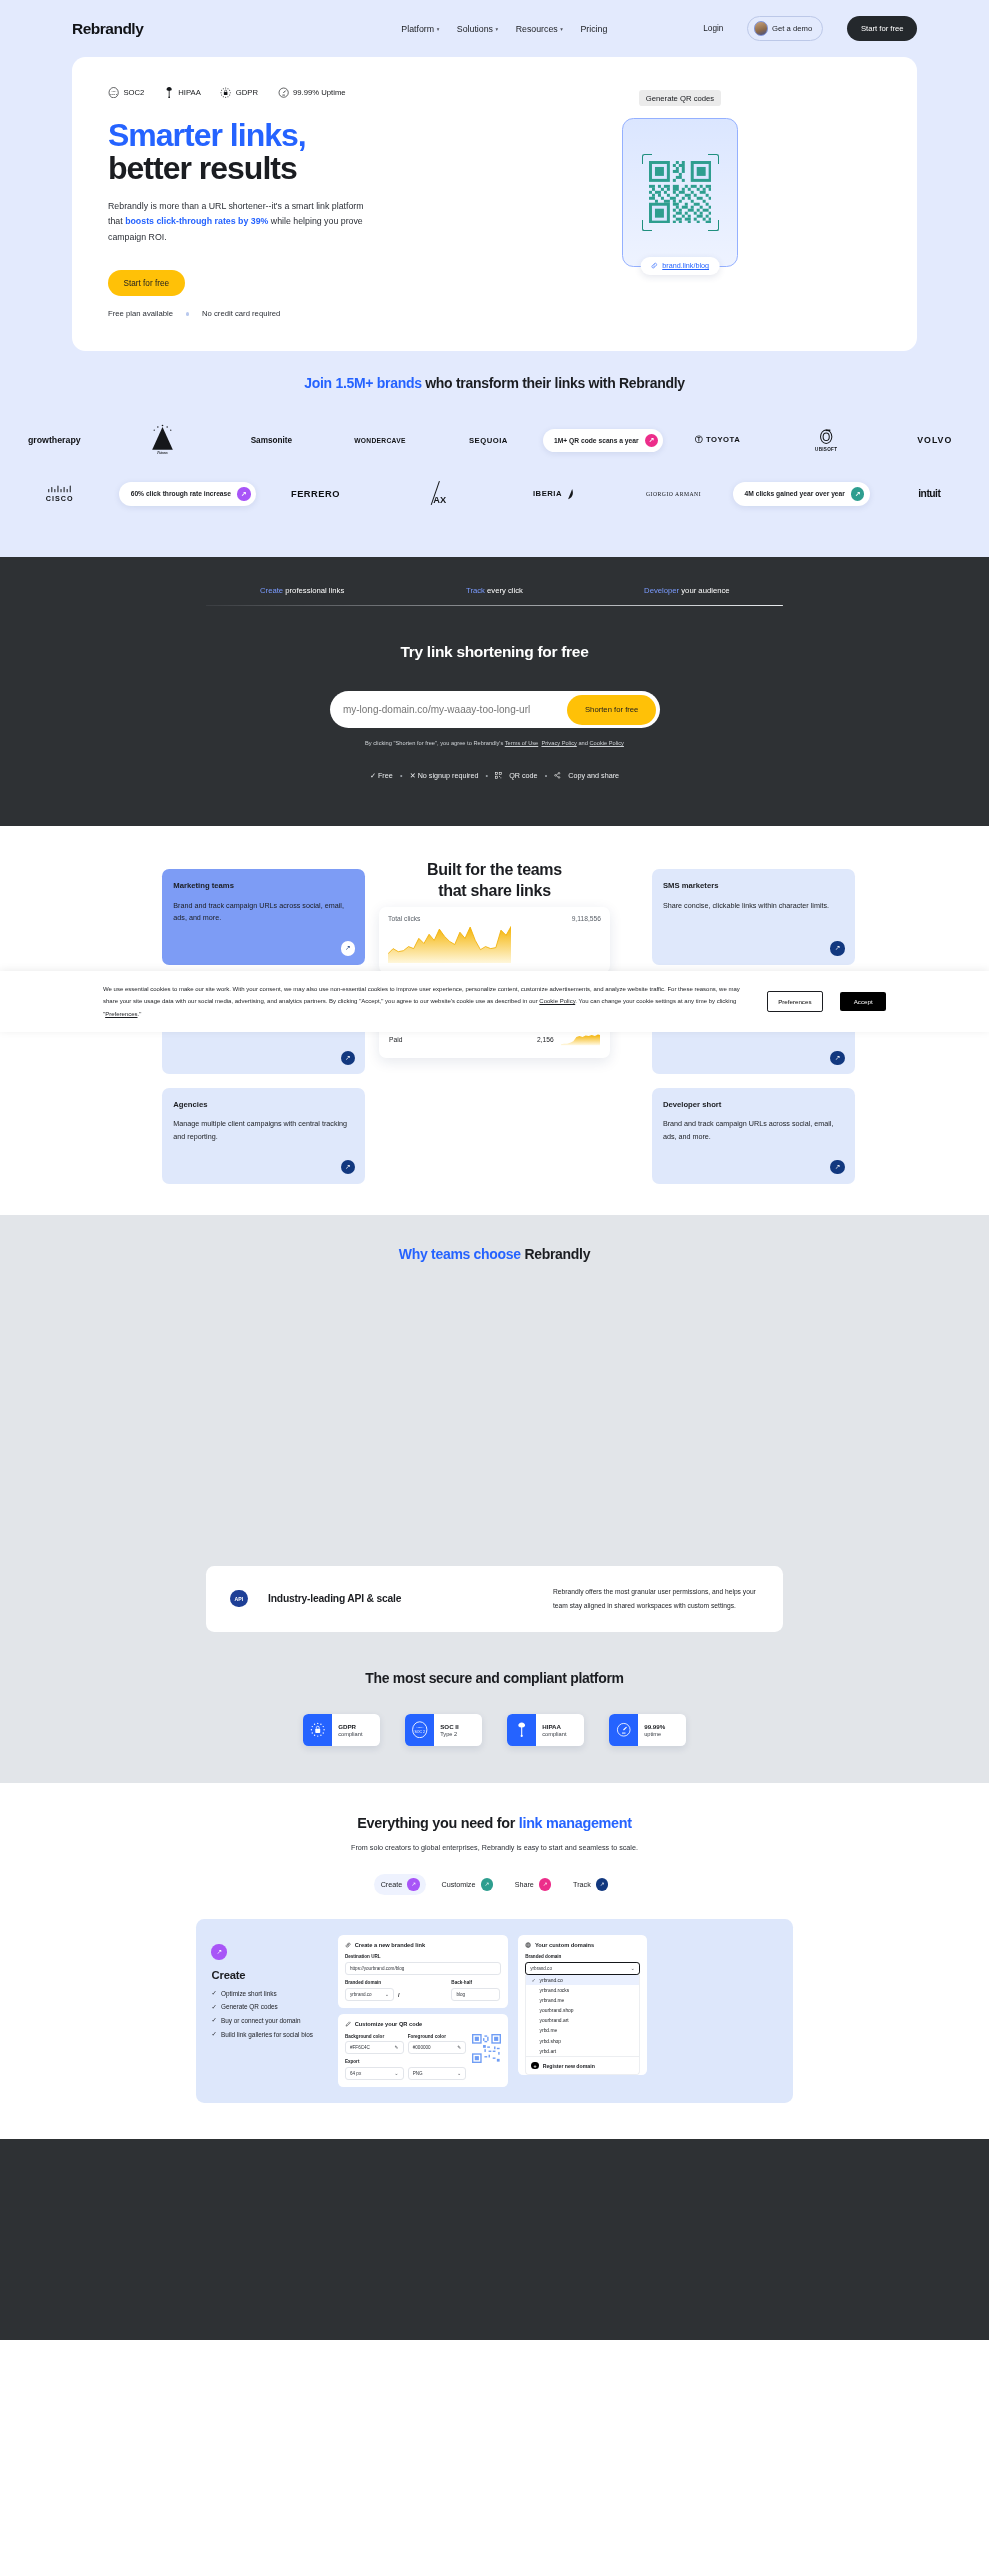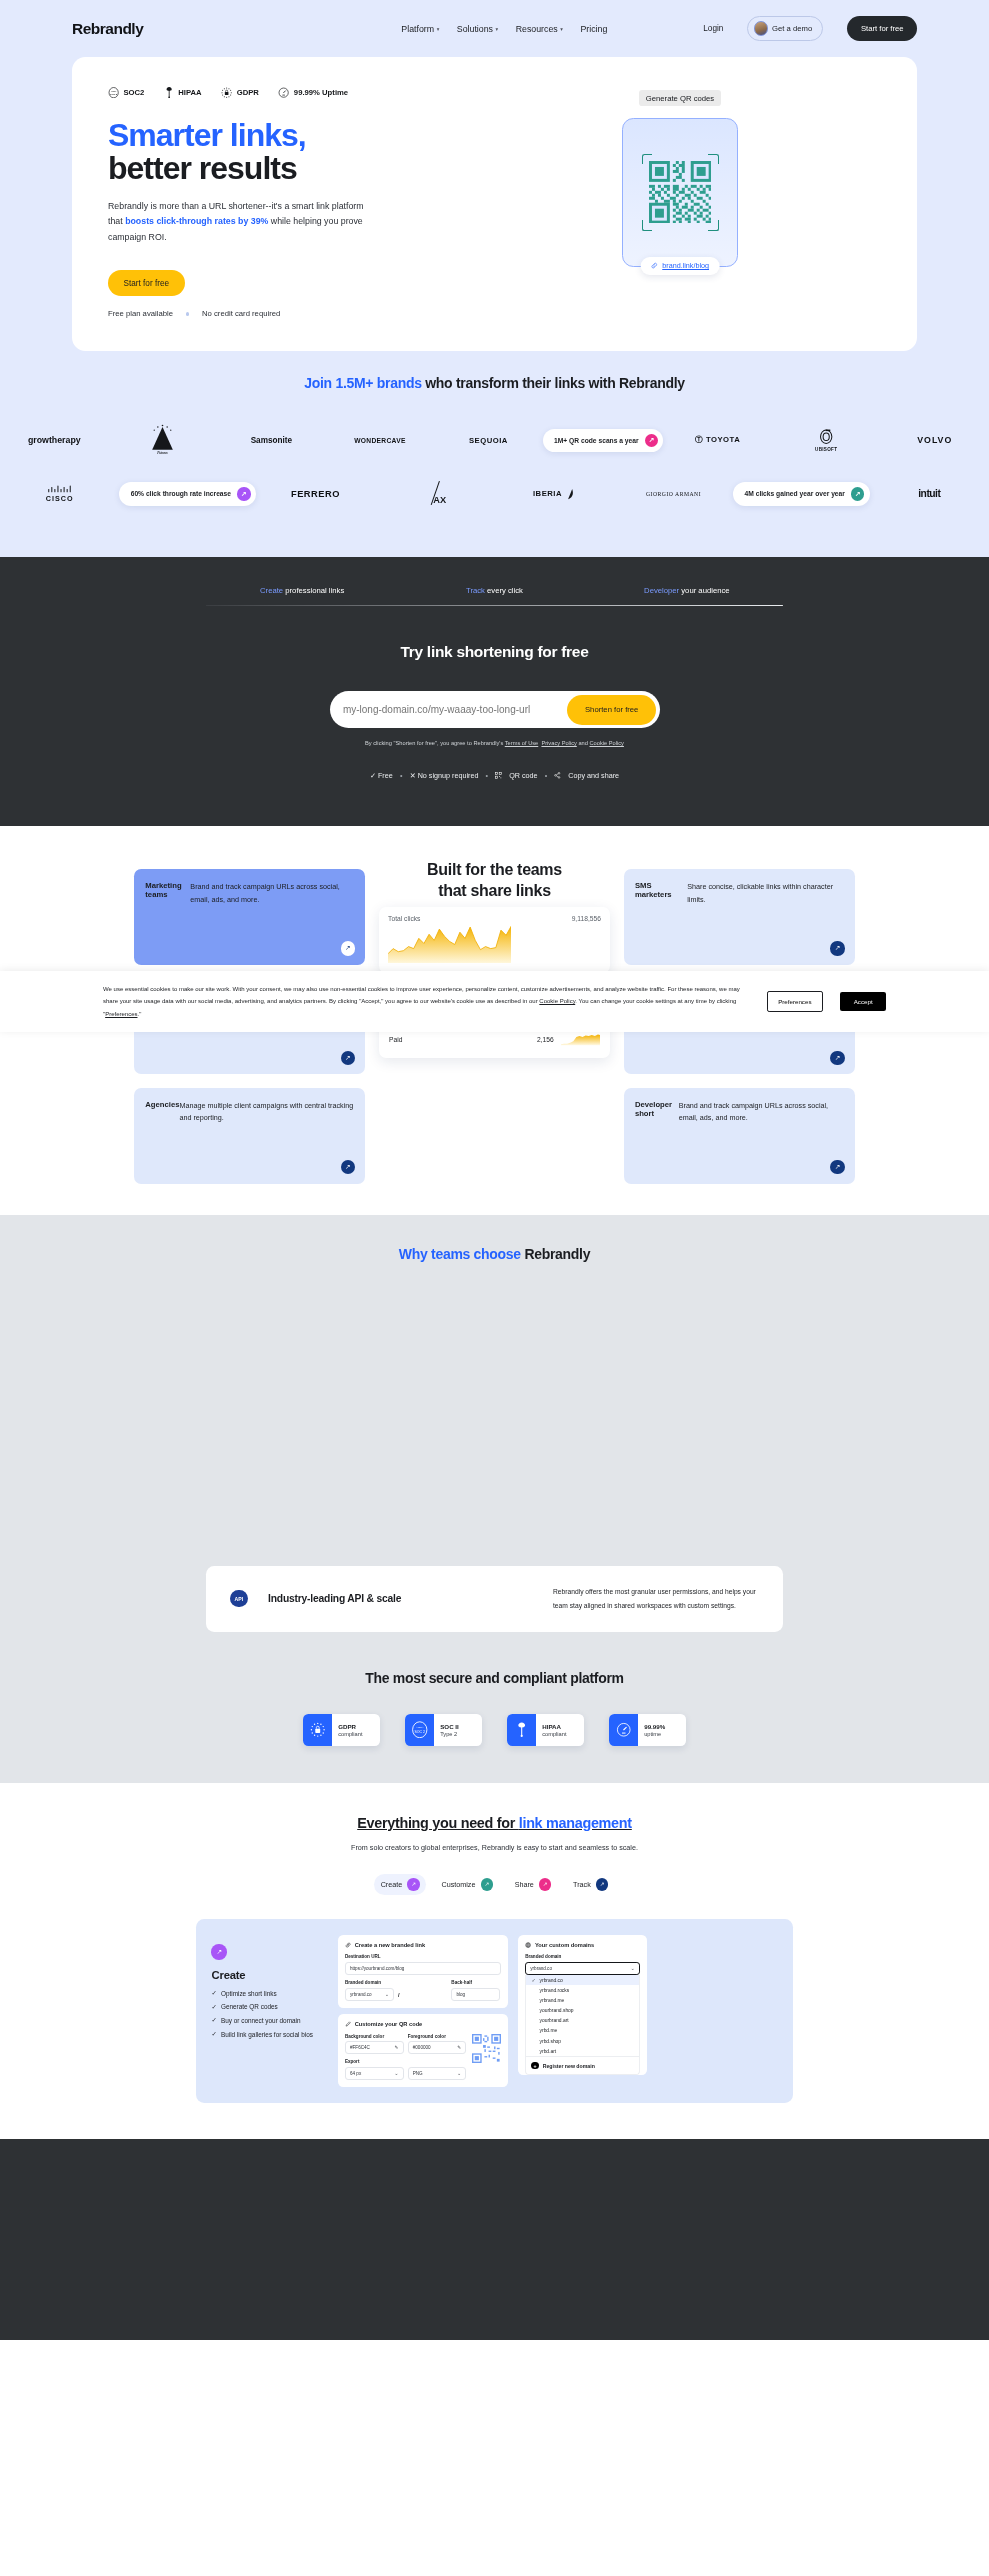--- a/index.html
+++ b/index.html
@@ -40,21 +40,21 @@
     background:#24282c;color:#fff;border-radius:515px;height:25px;
     display:flex;align-items:center;padding:0 13.4px;font-size:7.7px;cursor:pointer;
   }
 
   .hero{
     background:#fff;border-radius:13.4px;margin:0 72px;
     padding:29px 36px 33px 36px;display:flex;position:relative;
   }
   .hero-left{width:371px;}
   .badges{display:flex;gap:19.6px;align-items:center;margin-bottom:20.6px;}
-  .badge{display:flex;align-items:center;gap:4.1px;font-size:7.7px;font-weight:700;color:#15171a;}
+  .badge{display:flex;align-items:center;gap:4.1px;font-size:7.7px;font-weight:400;color:#15171a;}
   .badge svg{flex:none;}
   h1.hero-title{
     font-size:32px;line-height:1.04;font-weight:700;letter-spacing:-1px;margin-bottom:13.4px;
   }
   .blue{color:#2563ff;}
   .hero-sub{font-size:8.8px;line-height:1.75;color:#2b2f36;max-width:268px;margin-bottom:25px;}
   .hero-sub b{color:#2563ff;font-weight:700;}
   .cta-yellow{
     background:#ffc107;color:#1b1d21;border-radius:515px;height:26px;display:inline-flex;
     align-items:center;padding:0 15.5px;font-size:8.2px;font-weight:500;cursor:pointer;
@@ -128,21 +128,21 @@
 
   
   .teams{background:#fff;padding:33px 0 31px;position:relative;}
   .teams h2{text-align:center;font-size:16px;font-weight:800;line-height:1.35;letter-spacing:-0.3px;}
   .teams-grid{
     display:grid;grid-template-columns:1fr 1fr 1fr;gap:13.4px;
     margin:-33px 134px 0;align-items:start;
   }
   .tcard{
     border-radius:7.2px;padding:12.4px 11.3px 13.4px;position:relative;min-height:96px;
-    display:flex;flex-direction:row;
+    display:flex;flex-direction:column;margin-left:28px;
   }
   .tcard.blue-card{background:#7d9cf5;}
   .tcard.light{background:#dfe8fb;}
   .tcard h3{font-size:7.7px;font-weight:600;margin-bottom:9.3px;}
   .tcard p{font-size:7.2px;line-height:1.7;color:#1b1d21;}
   .arrow-btn{
     width:14.4px;height:14.4px;border-radius:50%;background:#12387f;color:#fff;
     display:flex;align-items:center;justify-content:center;font-size:6.7px;
     position:absolute;right:10.3px;bottom:9.3px;
   }
@@ -186,21 +186,21 @@
     width:77px;height:32px;border-radius:5.2px;overflow:hidden;display:flex;background:#fff;
     box-shadow:0 2.1px 7.2px rgba(20,40,90,.1);
   }
   .sec-ico{width:29px;background:#2563ff;display:flex;align-items:center;justify-content:center;color:#fff;}
   .sec-txt{flex:1;display:flex;flex-direction:column;justify-content:center;padding-left:6.2px;}
   .sec-txt b{font-size:6.2px;}
   .sec-txt span{font-size:5.7px;color:#3c4148;margin-top:1px;}
 
   
   .every{background:#fff;padding:32px 0 36px;}
-  .every h2{text-align:center;font-size:14.4px;font-weight:800;letter-spacing:-0.3px;text-decoration:underline;}
+  .every h2{text-align:center;font-size:14.4px;font-weight:800;letter-spacing:-0.3px;}
   .every .sub{text-align:center;font-size:7.2px;color:#2b2f36;margin-top:12.4px;}
   .pills{display:flex;justify-content:center;gap:9.3px;margin-top:21.6px;align-items:center;}
   .pill{display:flex;align-items:center;gap:5.2px;font-size:7.2px;padding:4.6px 6.2px;border-radius:515px;cursor:pointer;}
   .pill.active{background:#eef2fe;}
   .pill .pc{width:12.4px;height:12.4px;border-radius:50%;color:#fff;display:flex;align-items:center;justify-content:center;font-size:5.7px;}
 
   .create-panel{
     background:#dde7fb;border-radius:8.2px;margin:24px 196px 0;padding:15.5px 13.4px;
     display:flex;gap:10.3px;
   }

